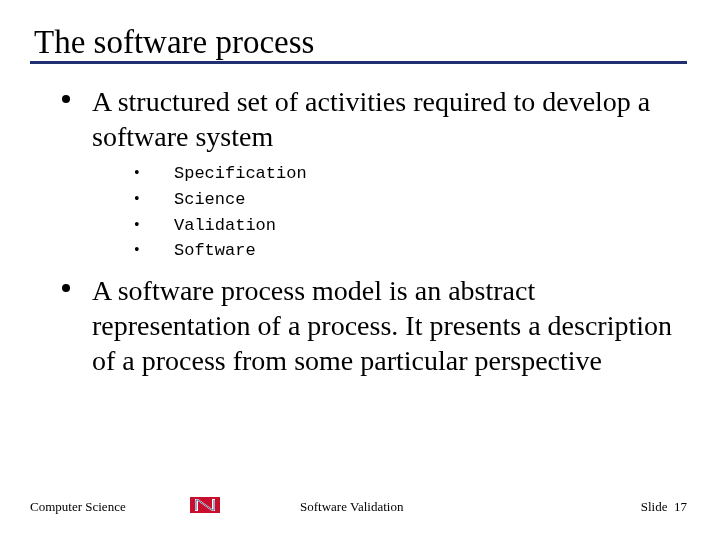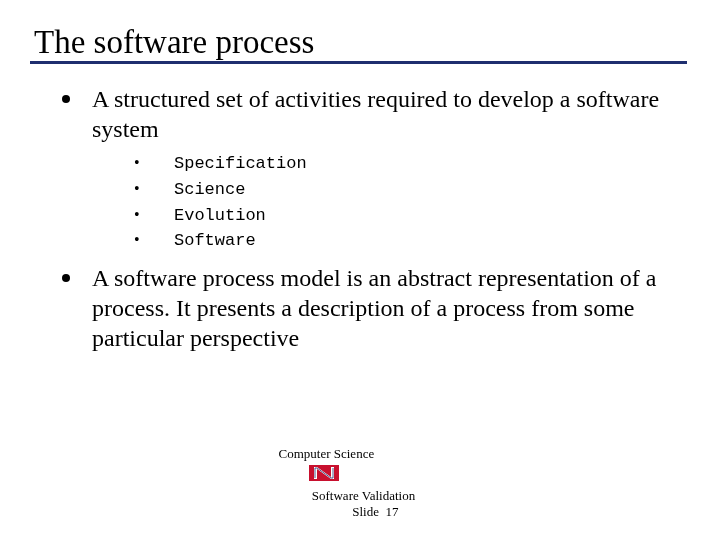--- a/index.html
+++ b/index.html
@@ -40,21 +40,21 @@
   .bullet-dot {
     width: 8px;
     height: 8px;
     background: #000;
     border-radius: 50%;
     margin-top: 11px;
     margin-right: 22px;
     flex-shrink: 0;
   }
   .bullet-text {
-    font-size: 24px;
+    font-size: 28px;
     line-height: 1.25;
   }
   .sub-list {
     padding-left: 72px;
     margin-top: 8px;
     margin-bottom: 10px;
   }
   .sub-row {
     display: flex;
     align-items: flex-start;
@@ -72,21 +72,20 @@
     font-family: Liberation Mono, monospace;
   }
   .footer {
     position: absolute;
     bottom: 18px;
     left: 30px;
     right: 30px;
     display: flex;
     align-items: center;
     font-size: 13px;
-    flex-direction: column;
   }
   .footer-left {
     width: 160px;
   }
   .footer-logo {
     width: 100px;
     display: flex;
     justify-content: flex-start;
   }
   .footer-center {
@@ -119,21 +118,21 @@
       <div class="sub-row">
         <span class="sub-dot">•</span>
         <span class="sub-text">Specification</span>
       </div>
       <div class="sub-row">
         <span class="sub-dot">•</span>
         <span class="sub-text">Science</span>
       </div>
       <div class="sub-row">
         <span class="sub-dot">•</span>
-        <span class="sub-text">Evolution</span>
+        <span class="sub-text">Validation</span>
       </div>
       <div class="sub-row">
         <span class="sub-dot">•</span>
         <span class="sub-text">Software</span>
       </div>
     </div>
 
     <div class="bullet-row">
       <span class="bullet-dot"></span>
       <span class="bullet-text">A software process model is an abstract representation of a process. It presents a description of a process from some particular perspective</span>

